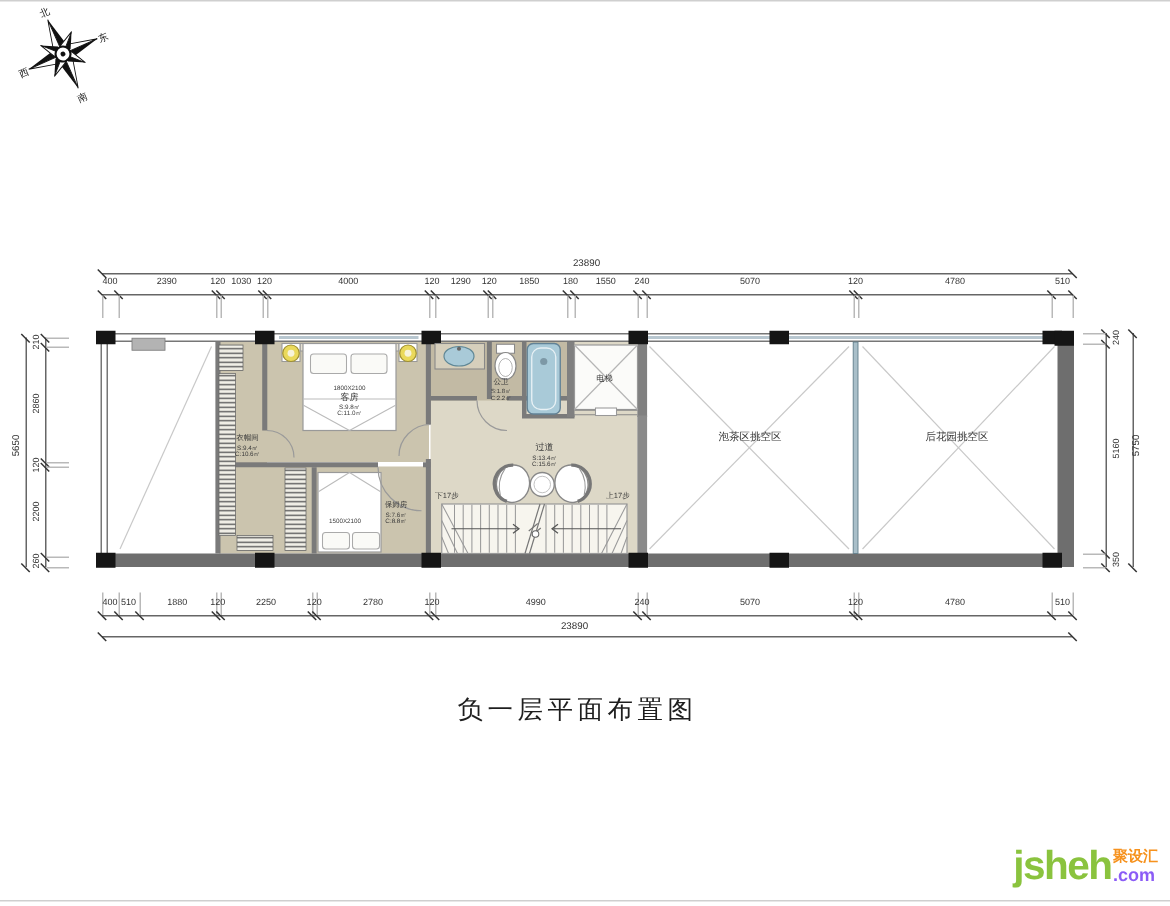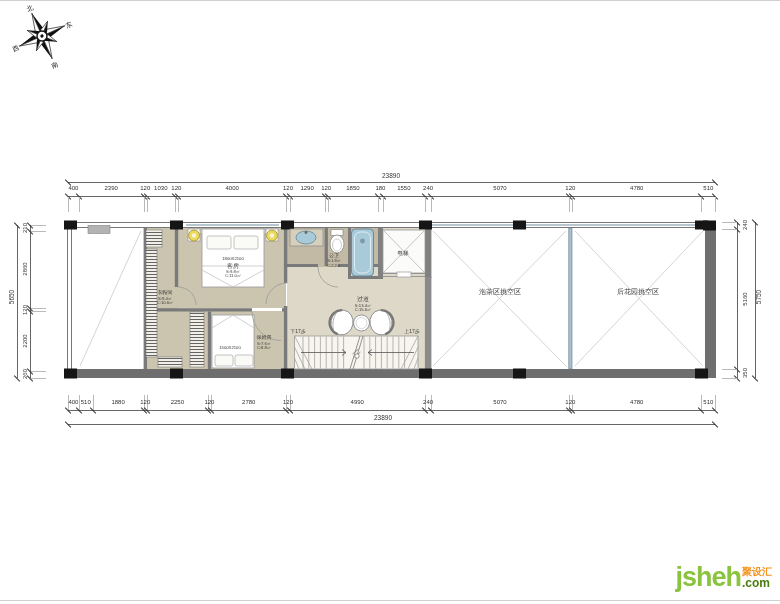--- a/index.html
+++ b/index.html
@@ -12,21 +12,21 @@
   .dim{position:absolute;background:#666;}
   .dimtick{position:absolute;width:8px;height:1px;background:#333;transform:rotate(45deg);}
   .dimext{position:absolute;background:#b9b9b9;}
   .dimlbl{position:absolute;font-size:6px;color:#333;white-space:nowrap;}
   #title{position:absolute;left:385px;top:473px;transform:translate(-50%,-50%);
          font-family:"Liberation Serif",serif;font-size:17px;letter-spacing:3px;color:#1e1e1e;}
   #watermark{position:absolute;right:8px;top:566px;display:flex;align-items:flex-end;}
   .wm-name{font-size:27px;font-weight:bold;color:#8ac33e;line-height:0.85;letter-spacing:-1px;}
   .wm-col{display:flex;flex-direction:column;align-items:flex-start;margin-left:1px;}
   .wm-cn{font-size:10px;font-weight:bold;color:#f6921e;line-height:1;}
-  .wm-tld{font-size:12px;font-weight:bold;color:#4d7c0f;line-height:1;}
+  .wm-tld{font-size:12px;font-weight:bold;color:#8b5cf6;line-height:1;}
 </style>
 </head>
 <body>
 
 <div id="canvas">
   <div class="edge" style="top:0"></div>
   <div class="edge" style="top:600px"></div>
 
   <svg id="plan" width="780" height="604" viewBox="0 0 780 604">
     <defs>
@@ -435,20 +435,21 @@
       <div class="dimtick" style="left: 733px; top: 377.996px;"></div>
       <div class="dimext" style="top: 377.996px; left: 722px; height: 1px; width: 15px;"></div>
       <div class="dimtick" style="left: 751px; top: 222.2px;"></div>
       <div class="dimtick" style="left: 751px; top: 377.996px;"></div>
       <div class="dimlbl" style="left: 745px; top: 225.451px; transform: translate(-50%, -50%) rotate(-90deg);">240</div>
       <div class="dimlbl" style="left: 745px; top: 298.608px; transform: translate(-50%, -50%) rotate(-90deg);">5160</div>
       <div class="dimlbl" style="left: 745px; top: 373.255px; transform: translate(-50%, -50%) rotate(-90deg);">350</div>
       <div class="dimlbl" style="font-size: 6.5px; left: 758px; top: 297px; transform: translate(-50%, -50%) rotate(-90deg);">5750</div>
     </div>
 
+  <div id="title">负一层平面布置图</div>
 
   <div id="watermark">
     <span class="wm-name">jsheh</span>
     <span class="wm-col">
       <span class="wm-cn">聚设汇</span>
       <span class="wm-tld">.com</span>
     </span>
   </div>
 </div>
 

